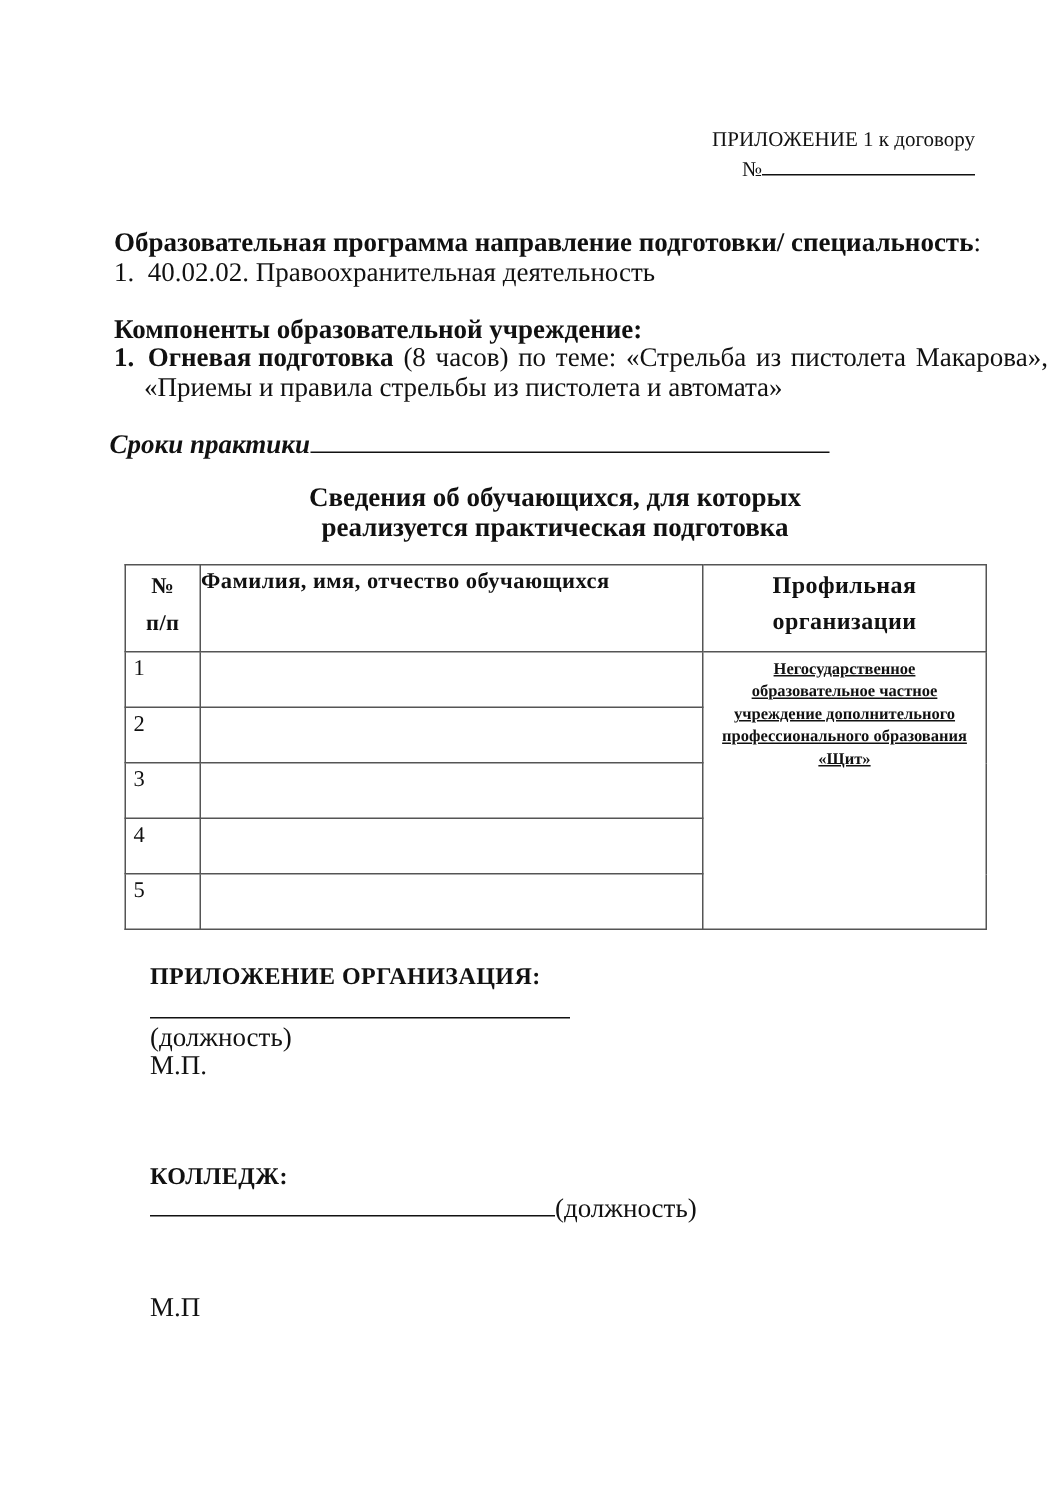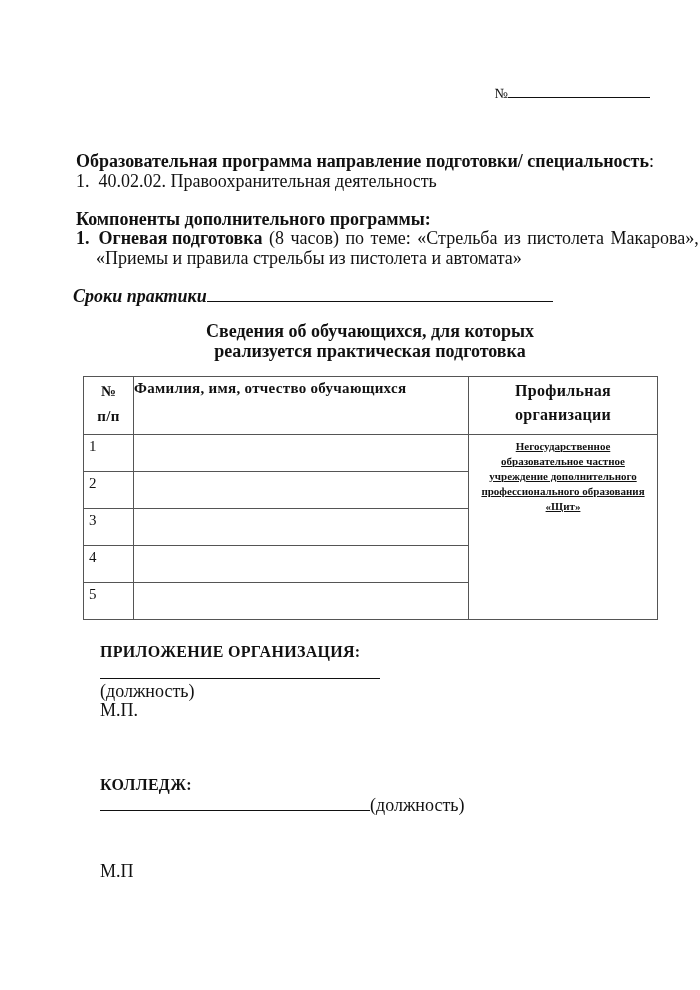--- a/index.html
+++ b/index.html
@@ -19,33 +19,34 @@
   .hdr-org { text-align: center; line-height: 24px; padding-top: 2px !important; font-size: 16px !important; }
   .row td { height: 33px; }
   .cell-num { font-size: 15px; padding-left: 5px !important; padding-top: 3px !important; }
   .org-cell { text-align: center; font-size: 11px; font-weight: bold; line-height: 15px; padding-top: 4px !important; text-decoration: underline; }
   .sign-line { display: inline-block; border-bottom: 1px solid #111; }
 </style>
 </head>
 <body>
 
 <div class="abs appendix">
+  <div>ПРИЛОЖЕНИЕ 1 к договору</div>
   <div>
     <span>№</span><span class="line-u" style="width:142px"></span>
   </div>
 </div>
 
 <div class="abs f15" style="left:76px; top:151px;">
   <span class="b">Образовательная программа направление подготовки/ специальность</span><span>:</span>
 </div>
 <div class="abs f15" style="left:76px; top:171px;">
   <span>1.</span>&nbsp;&nbsp;<span>40.02.02. Правоохранительная деятельность</span>
 </div>
 
-<div class="abs f15 b" style="left:76px; top:209px;">Компоненты дополнительного программы:</div>
+<div class="abs f15 b" style="left:76px; top:209px;">Компоненты образовательной учреждение:</div>
 <div class="abs f15" style="left:76px; top:228px;">
   <span class="b">1.</span>&nbsp;&nbsp;<span class="b">Огневая подготовка</span><span style="word-spacing:2px"> (8 часов) по теме: «Стрельба из пистолета Макарова»,</span>
 </div>
 <div class="abs f15" style="left:96px; top:248px;">«Приемы и правила стрельбы  из  пистолета и автомата»</div>
 
 <div class="abs f15 b" style="left:73px; top:286px;font-style:italic;">
   <span>Сроки практики</span><span class="sign-line" style="width:346px; height:13px;"></span>
 </div>
 
 <div class="abs f15 b" style="left:0; width:740px; top:321px; text-align:center; line-height:20px;">

